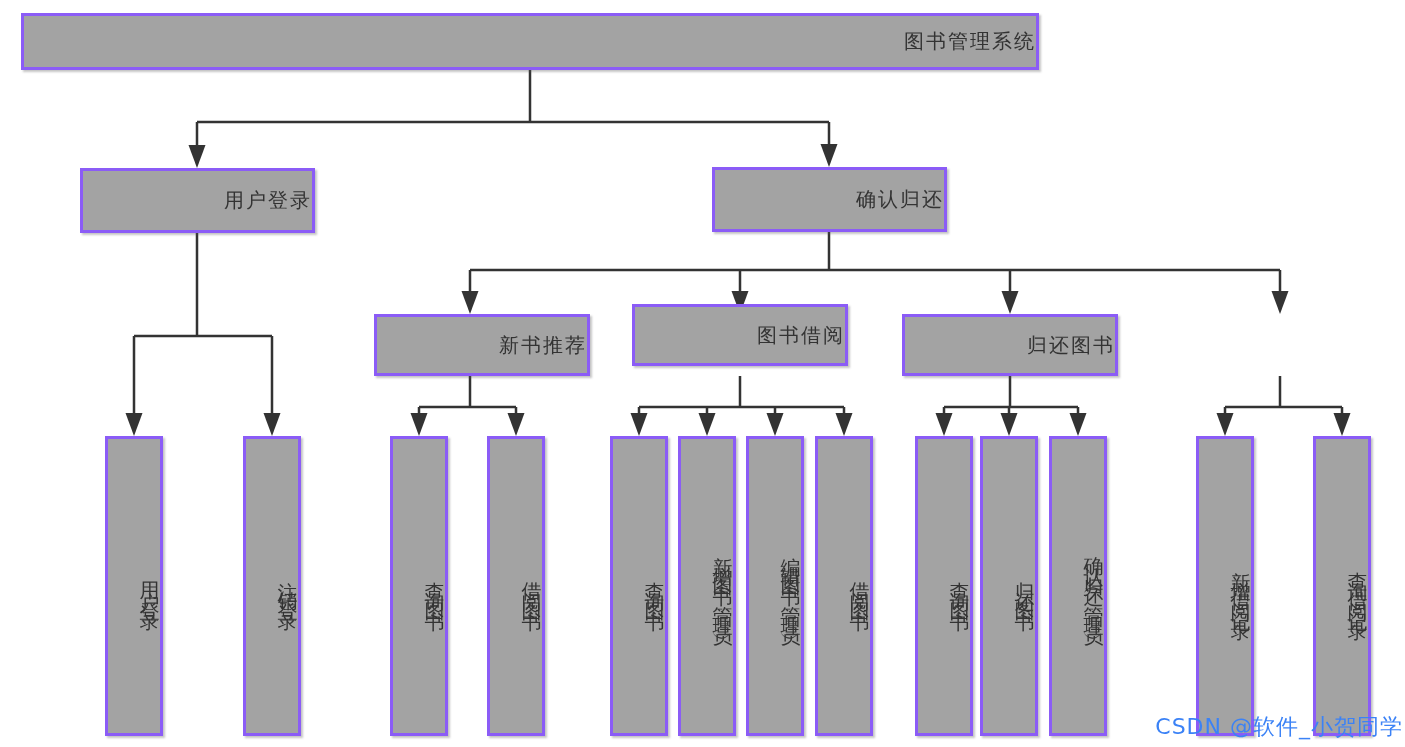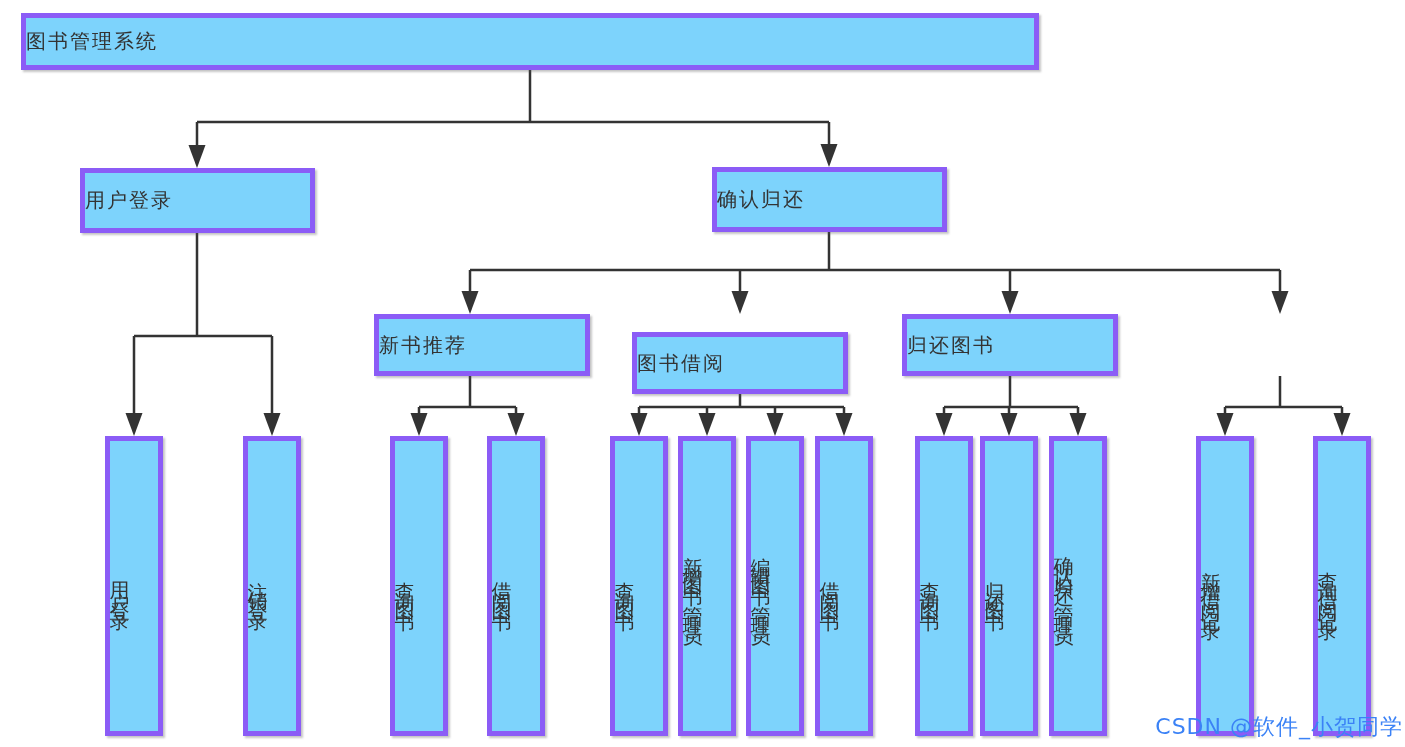--- a/index.html
+++ b/index.html
@@ -17,25 +17,25 @@
   }
   #connectors {
     position: absolute;
     left: 0;
     top: 0;
     z-index: 1;
   }
   .box {
     position: absolute;
     box-sizing: border-box;
-    border: 5px solid #8b5cf6;
-    background: #7dd3fc;
+    border: 3px solid #8b5cf6;
+    background: #a3a3a3;
     display: flex;
     align-items: center;
-    justify-content: flex-start;
+    justify-content: flex-end;
     box-shadow: 2px 2px 2px rgba(90,90,90,0.35);
     z-index: 2;
   }
   .box span {
     color: #333333;
     font-size: 20px;
     letter-spacing: 2px;
     white-space: nowrap;
   }
   .box.v span {
@@ -101,21 +101,21 @@
   <div class="box h" style="left:80px; top:168px; width:235px; height:65px;">
     <span>用户登录</span>
   </div>
   <div class="box h" style="left:712px; top:167px; width:235px; height:65px;">
     <span>确认归还</span>
   </div>
 
   <div class="box h" style="left:374px; top:314px; width:216px; height:62px;">
     <span>新书推荐</span>
   </div>
-  <div class="box h" style="left:632px; top:332px; width:216px; height:62px;">
+  <div class="box h" style="left:632px; top:304px; width:216px; height:62px;">
     <span>图书借阅</span>
   </div>
   <div class="box h" style="left:902px; top:314px; width:216px; height:62px;">
     <span>归还图书</span>
   </div>
 
   <div class="box v" style="left:105px; top:436px; width:58px; height:300px;">
     <span>用户登录</span>
   </div>
   <div class="box v" style="left:243px; top:436px; width:58px; height:300px;">

